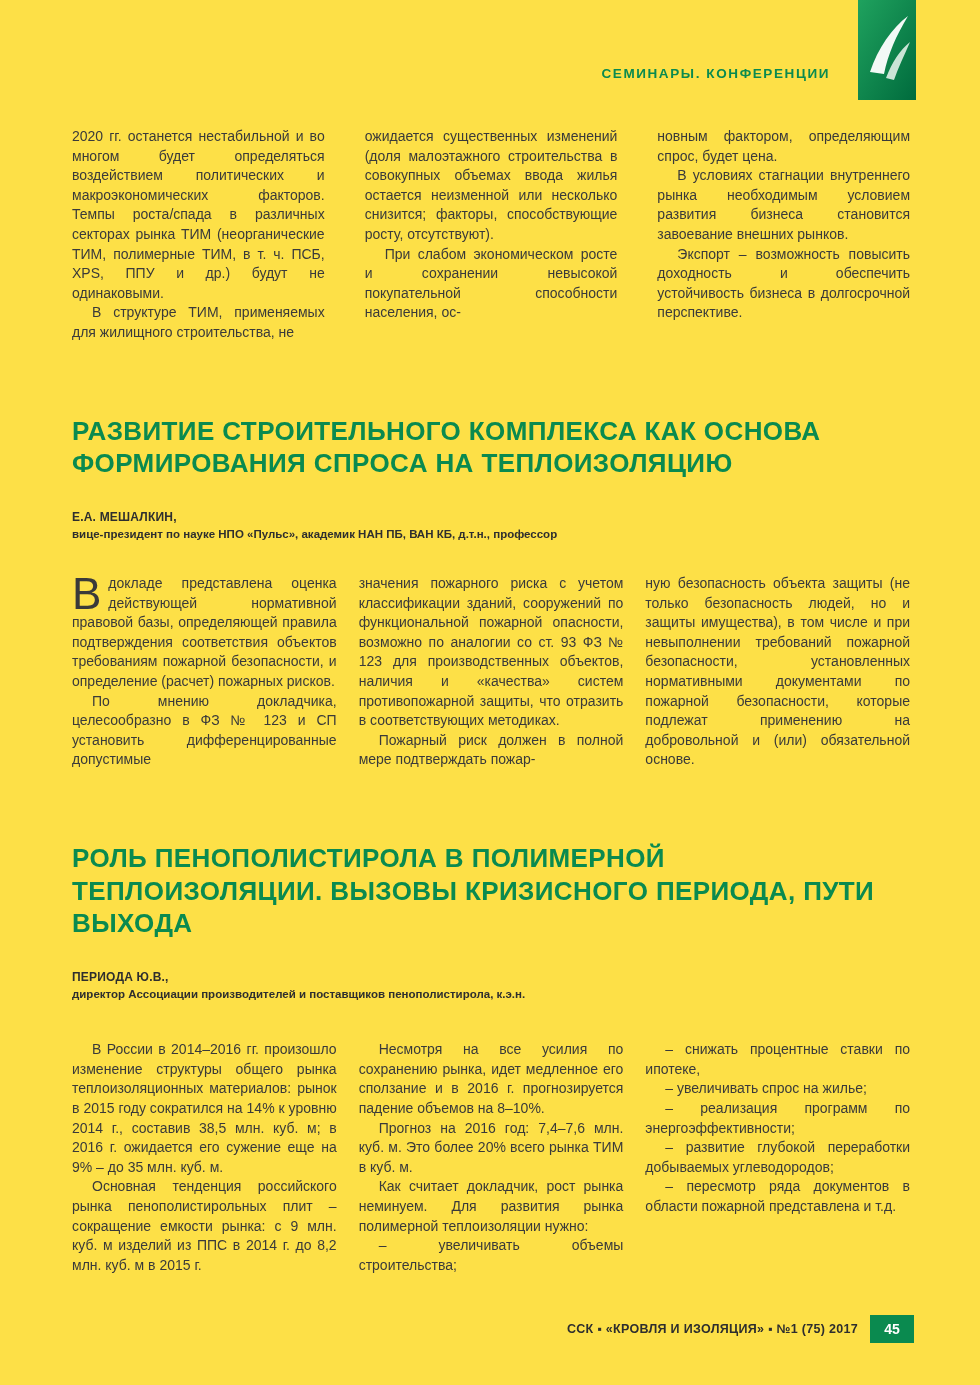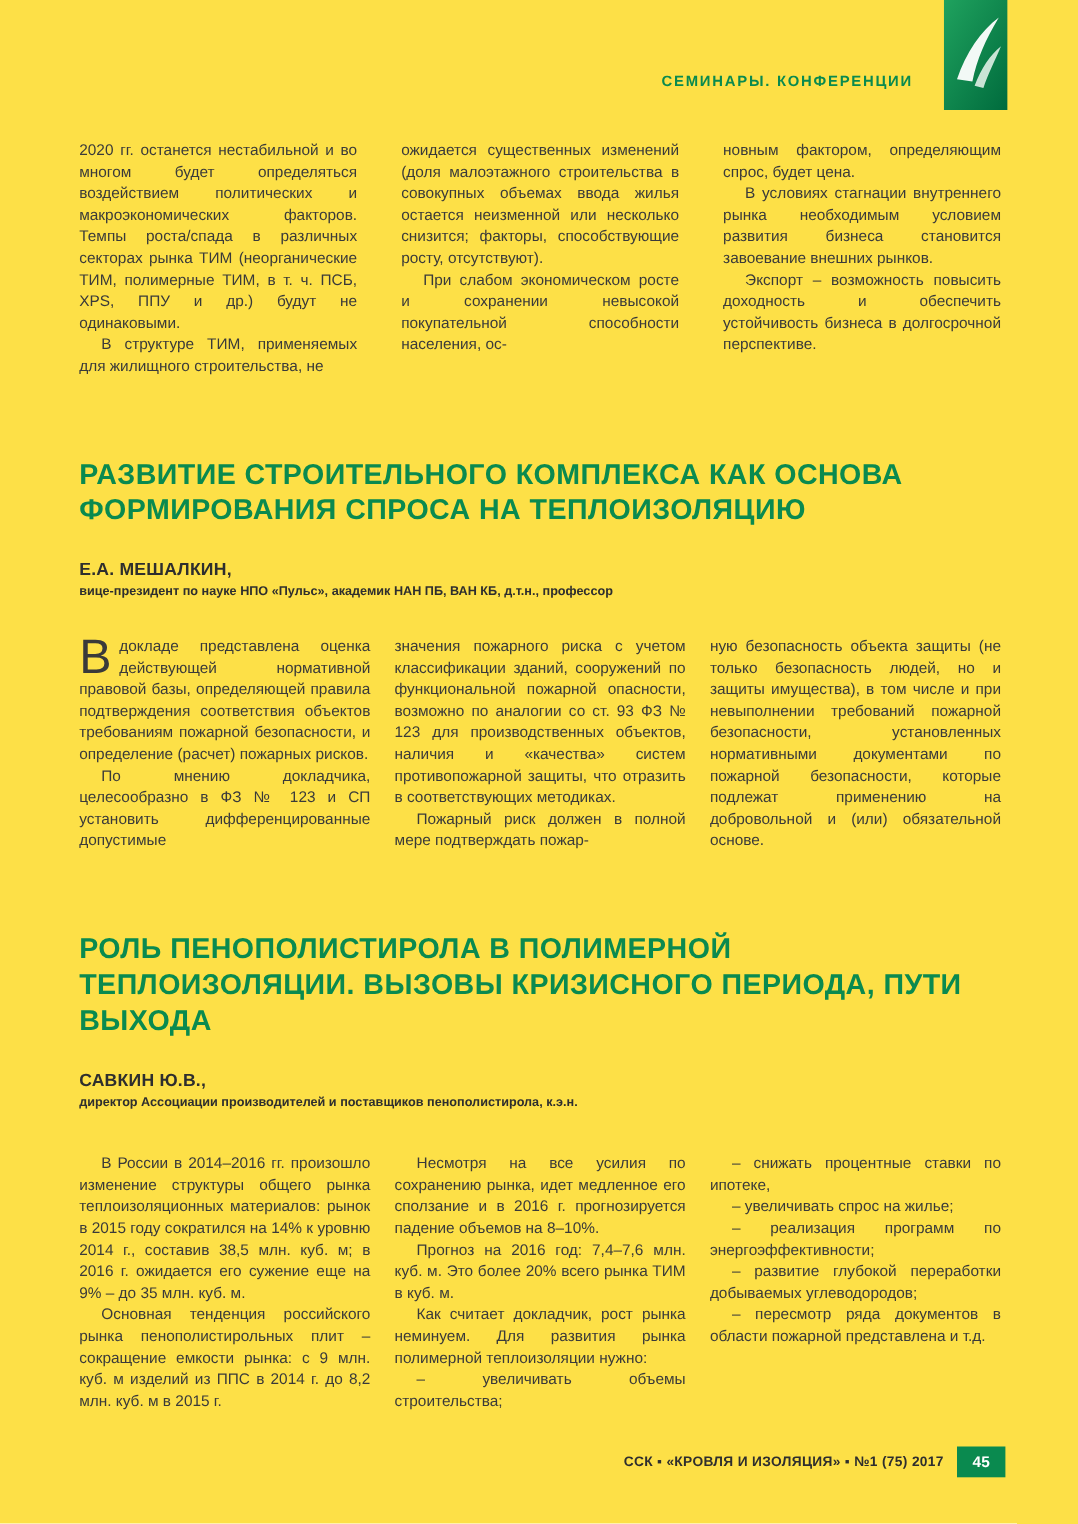--- a/index.html
+++ b/index.html
@@ -34,21 +34,21 @@
   .intro { margin-top:46px;gap:40px; }
 
   h1.article-title {
     margin-top:72px;
     color:var(--accent);
     font-size:26px; line-height:1.26; letter-spacing:.4px;
     font-weight:bold;
     max-width:845px;
   }
   .author { margin-top:30px; }
-  .author .name { font-size:16px; font-weight:bold; color:#2e2e2e; letter-spacing:.2px; }
+  .author .name { font-size:12px; font-weight:bold; color:#2e2e2e; letter-spacing:.2px; }
   .author .jobtitle { font-size:11.5px; font-weight:bold; color:#2e2e2e; margin-top:4px; }
 
   .article-body { margin-top:34px; }
   .article-body.second { margin-top:40px; }
 
   .dropcap {
     float:left;
     font-size:44px; line-height:36px;
     padding:2px 7px 0 0;
     color:#3a3a3a;
@@ -124,21 +124,21 @@
           <p>Пожарный риск должен в полной мере подтверждать пожар-</p>
         </div>
       <div class="col cont">
           <p>ную безопасность объекта защиты (не только безопасность людей, но и защиты имущества), в том числе и при невыполнении требований пожарной безопасности, установленных нормативными документами по пожарной безопасности, которые подлежат применению на добровольной и (или) обязательной основе.</p>
         </div>
     </section>
 
     <h1 class="article-title">РОЛЬ ПЕНОПОЛИСТИРОЛА В ПОЛИМЕРНОЙ ТЕПЛОИЗОЛЯЦИИ. ВЫЗОВЫ КРИЗИСНОГО ПЕРИОДА, ПУТИ ВЫХОДА</h1>
 
     <div class="author">
-      <div class="name">САВКИН Ю.В.,</div>
+      <div class="name">ПЕРИОДА Ю.В.,</div>
       <div class="jobtitle">директор Ассоциации производителей и поставщиков пенополистирола, к.э.н.</div>
     </div>
 
     <section class="cols article-body second">
       <div class="col">
           <p>В России в 2014–2016 гг. произошло изменение структуры общего рынка теплоизоляционных материалов: рынок в 2015 году сократился на 14% к уровню 2014 г., составив 38,5 млн. куб. м; в 2016 г. ожидается его сужение еще на 9% – до 35 млн. куб. м.</p>
           <p>Основная тенденция российского рынка пенополистирольных плит – сокращение емкости рынка: с 9 млн. куб. м изделий из ППС в 2014 г. до 8,2 млн. куб. м в 2015 г.</p>
         </div>
       <div class="col">
           <p>Несмотря на все усилия по сохранению рынка, идет медленное его сползание и в 2016 г. прогнозируется падение объемов на 8–10%.</p>

